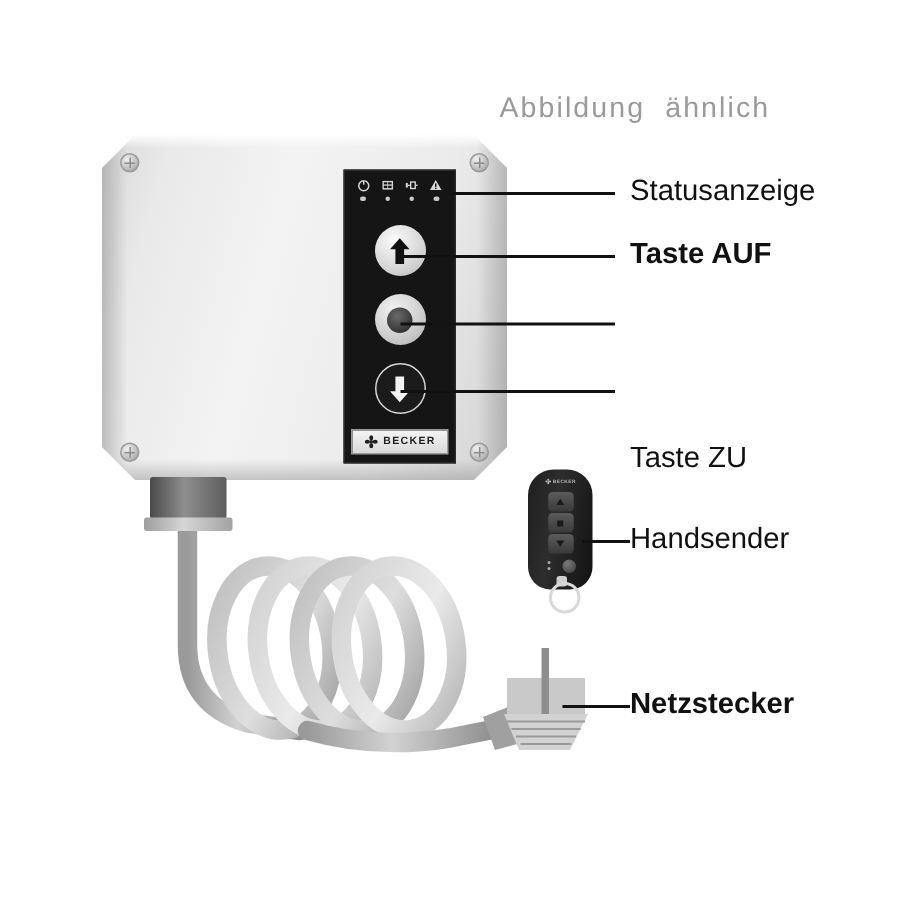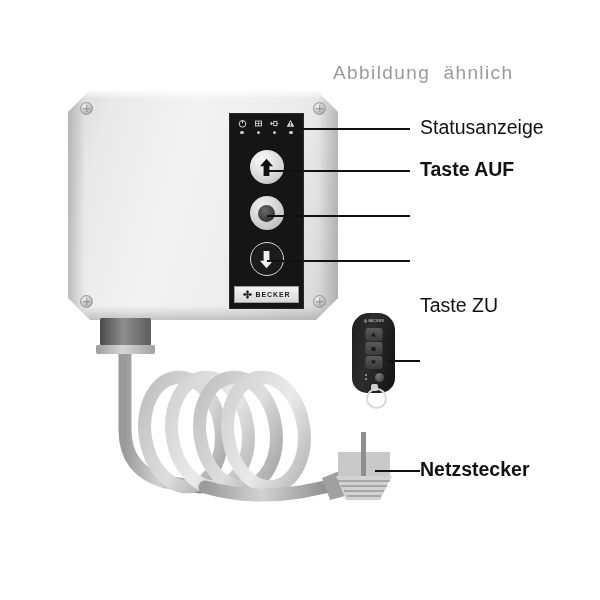--- a/index.html
+++ b/index.html
@@ -372,15 +372,16 @@
   <div class="leader" style="left:300px; top:128px; width:110px;"></div>
   <div class="leader" style="left:267px; top:170px; width:143px;"></div>
   <div class="leader" style="left:267px; top:215px; width:143px;"></div>
   <div class="leader" style="left:267px; top:260px; width:143px;"></div>
   <div class="leader" style="left:388px; top:360px; width:32px;"></div>
   <div class="leader" style="left:375px; top:470px; width:45px;"></div>
 
   <div class="callout" style="left:420px; top:118px;">Statusanzeige</div>
   <div class="callout" style="left:420px; top:160px;font-weight:bold;">Taste AUF</div>
   <div class="callout" style="left:420px; top:250px;margin-top:46px;">Taste ZU</div>
+  <div class="callout" style="left:420px; top:350px;">Handsender</div>
   <div class="callout" style="left:420px; top:460px;font-weight:bold;">Netzstecker</div>
 
 </div>
 
 </body></html>

